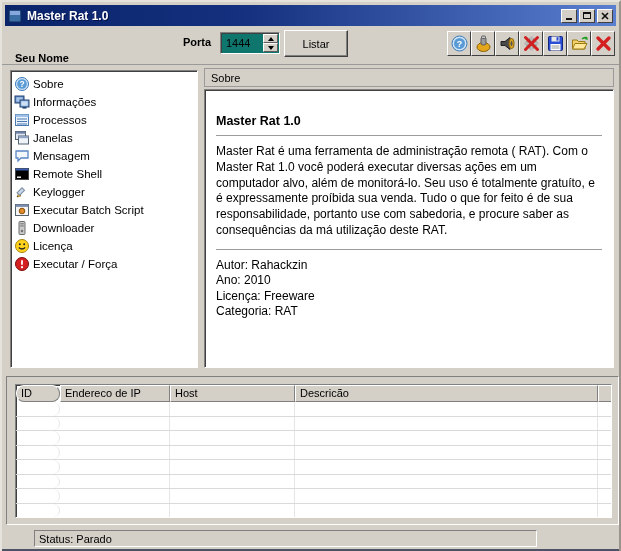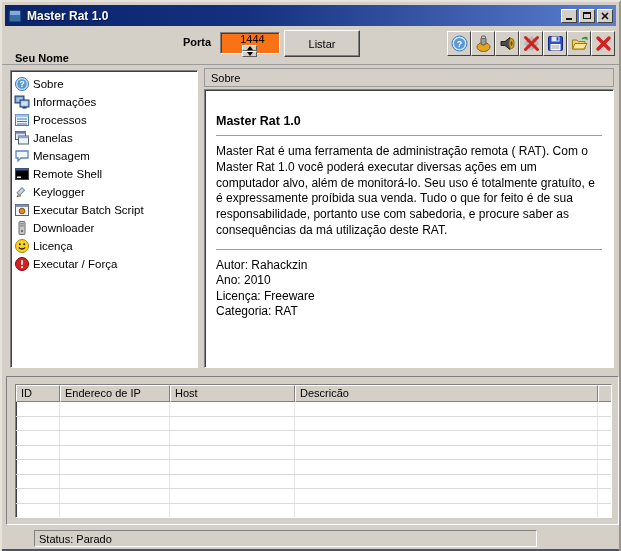--- a/index.html
+++ b/index.html
@@ -20,23 +20,23 @@
   .toolbar{position:absolute;left:0;top:24px;width:100%;height:39px;border-bottom:1px solid #9a9a9a;}
   .tb-label{position:absolute;font-size:11px;font-weight:bold;color:#000;}
   .combo{position:absolute;left:76px;top:6px;width:90px;height:22px;background:#fff;
          border:1px solid;border-color:#808080 #fff #fff #808080;box-shadow:inset 1px 1px 0 #404040;
          display:flex;align-items:center;margin-top:48px;}
   .combo .val{font-size:11px;background:#0a246a;color:#fff;margin-left:3px;padding:1px 2px;flex:0 0 auto;}
   .combo .drop{margin-left:auto;width:16px;height:18px;background:#d4d0c8;border:1px solid;
                border-color:#fff #5c5c5c #5c5c5c #fff;display:flex;align-items:center;justify-content:center;}
   .arrow-down{width:0;height:0;border-left:3px solid transparent;border-right:3px solid transparent;border-top:4px solid #000;}
   .arrow-up{width:0;height:0;border-left:3px solid transparent;border-right:3px solid transparent;border-bottom:4px solid #000;}
-  .spinner{position:absolute;left:218px;top:6px;width:60px;height:22px;background:#f97316;
+  .spinner{position:absolute;left:218px;top:6px;width:60px;height:22px;background:#0f766e;
            border:1px solid;border-color:#808080 #fff #fff #808080;box-shadow:inset 1px 1px 0 #404040;
-           display:flex;align-items:center;flex-direction:column;}
+           display:flex;align-items:center;}
   .spinner .val{font-size:11px;padding-left:5px;flex:1;}
   .spin-col{width:15px;height:18px;display:flex;flex-direction:column;margin-right:1px;}
   .spin-btn{flex:1;background:#d4d0c8;border:1px solid;border-color:#fff #5c5c5c #5c5c5c #fff;
             display:flex;align-items:center;justify-content:center;}
   .push-btn{position:absolute;top:4px;height:27px;background:#d4d0c8;font-size:11px;color:#000;
             border:1px solid;border-color:#fff #404040 #404040 #fff;box-shadow:inset -1px -1px 0 #808080;
             display:flex;align-items:center;justify-content:center;}
   .push-btn.disabled{color:#8a8a8a;text-shadow:1px 1px 0 #fff;}
   .icon-group{position:absolute;left:445px;top:5px;display:flex;}
   .icon-btn{width:24px;height:25px;background:#d4d0c8;border:1px solid;border-color:#fff #404040 #404040 #fff;
@@ -60,21 +60,21 @@
                 border:1px solid;border-color:#808080 #fff #fff #808080;}
   .grid{position:absolute;left:8px;top:7px;width:597px;height:134px;background:#fff;
         border:1px solid;border-color:#808080 #fff #fff #808080;box-shadow:inset 1px 1px 0 #404040;
         display:flex;flex-direction:column;overflow:hidden;}
   .grid-header{display:flex;height:17px;flex:0 0 17px;}
   .gh-cell{background:#d4d0c8;border:1px solid;border-color:#fff #808080 #808080 #fff;
            font-size:11px;color:#000;padding:1px 0 0 4px;overflow:hidden;white-space:nowrap;}
   .grid-body{flex:1;display:flex;flex-direction:column;}
   .grid-row{flex:1;display:flex;border-bottom:1px solid #dadada;}
   .gb-cell{border-right:1px solid #e6e6e6;}
-  .w-id{width:44px;flex:0 0 44px;} .w-ip{width:110px;flex:0 0 110px;}
+  .w-id{width:44px;flex:0 0 44px;border-radius:8px;} .w-ip{width:110px;flex:0 0 110px;}
   .w-host{width:125px;flex:0 0 125px;} .w-desc{width:303px;flex:0 0 303px;} .w-rest{flex:1;border-right:none;}
   
   .statusbar{position:absolute;left:2px;top:528px;width:503px;height:17px;background:#d4d0c8;
              border:1px solid;border-color:#808080 #fff #fff #808080;
              font-size:11px;color:#000;display:flex;align-items:center;padding-left:4px;margin-left:30px;}
   .bottom-strip{position:absolute;left:0;top:547px;width:621px;height:4px;background:#4b5364;}
 </style>
 </head>
 <body>
 
@@ -113,21 +113,21 @@
       <span class="val">1444</span>
       <span class="spin-col">
         <span class="spin-btn">
             <span class="arrow-up"></span>
           </span>
         <span class="spin-btn">
             <span class="arrow-down"></span>
           </span>
       </span>
     </div>
-    <button class="push-btn" style="left:282px;width:76px;">Listar</button>
+    <button class="push-btn" style="left:282px;width:64px;">Listar</button>
 
     <div class="icon-group">
       <span class="icon-btn">
         <svg width="17" height="17">
           <circle cx="8.5" cy="8.5" r="7.5" fill="#cfe4f7" stroke="#3a78b8"></circle>
           <circle cx="8.5" cy="8.5" r="5.5" fill="#5b9bd5"></circle>
           <text x="8.5" y="12" font-size="9" font-weight="bold" fill="#fff" text-anchor="middle">?</text>
         </svg>
       </span>
       <span class="icon-btn">

